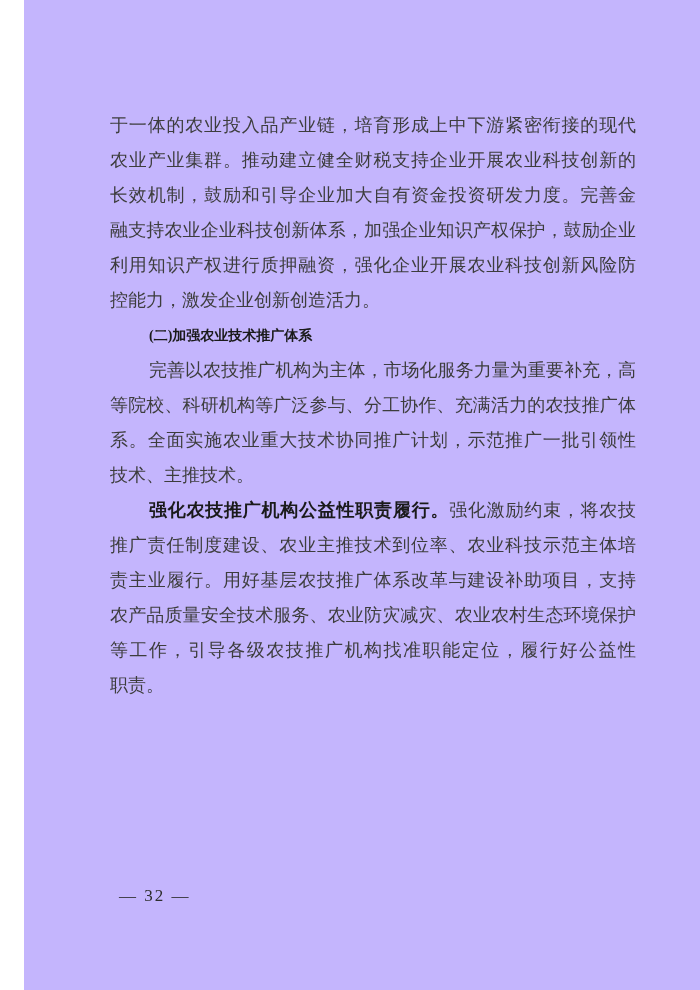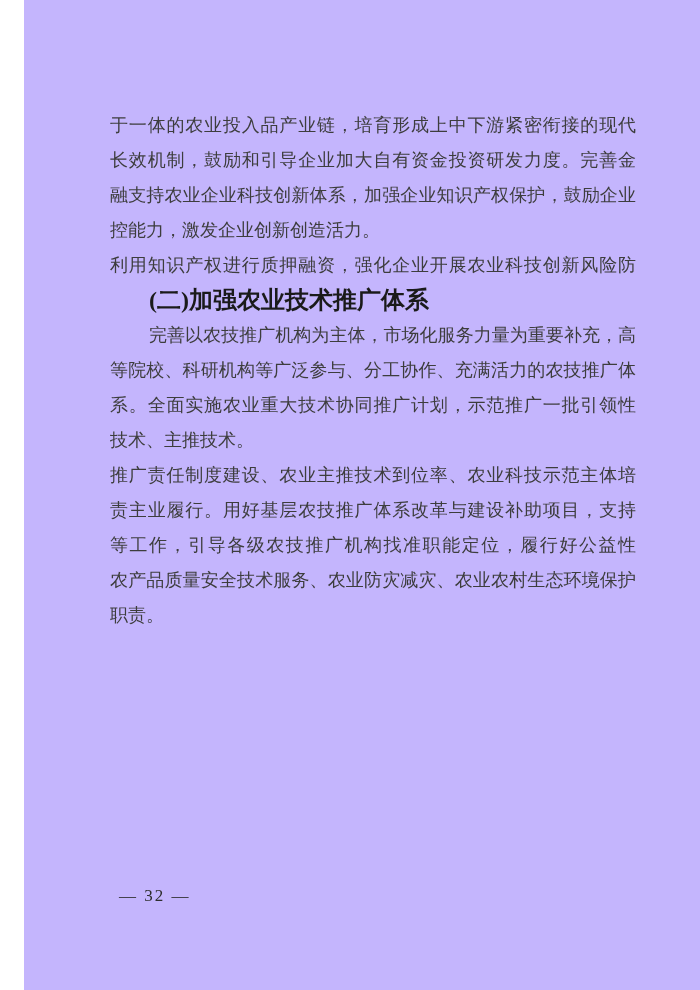--- a/index.html
+++ b/index.html
@@ -42,58 +42,60 @@
   }
   .line.indent { padding-left: 39px; }
   .seg { }
   .seg.bold {
     font-weight: 700;
     color: #1a1a1a;
   }
   .heading .line {
     font-weight: 700;
     color: #1a1a1a;
-    font-size: 24px;
+    font-size: 14px;
   }
   .page-number {
     position: absolute;
     left: 95px;
     top: 878px;
     height: 35px;
     line-height: 35px;
     font-size: 17px;
     color: #2e2e2e;
     letter-spacing: 2px;
   }
 </style>
 </head>
 <body>
 
 <div class="page">
   <div class="doc-body">
       <div class="paragraph">
         <div class="line fill"><span class="seg">于一体的农业投入品产业链，培育形成上中下游紧密衔接的现代</span></div>
+        <div class="line fill"><span class="seg">农业产业集群。推动建立健全财税支持企业开展农业科技创新的</span></div>
         <div class="line fill"><span class="seg">长效机制，鼓励和引导企业加大自有资金投资研发力度。完善金</span></div>
         <div class="line fill"><span class="seg">融支持农业企业科技创新体系，加强企业知识产权保护，鼓励企业</span></div>
+        <div class="line fill"><span class="seg">利用知识产权进行质押融资，强化企业开展农业科技创新风险防</span></div>
         <div class="line"><span class="seg">控能力，激发企业创新创造活力。</span></div>
-        <div class="line fill"><span class="seg">利用知识产权进行质押融资，强化企业开展农业科技创新风险防</span></div>
       </div>
       <div class="paragraph heading">
         <div class="line indent"><span class="seg bold">(二)加强农业技术推广体系</span></div>
       </div>
       <div class="paragraph">
         <div class="line fill indent"><span class="seg">完善以农技推广机构为主体，市场化服务力量为重要补充，高</span></div>
         <div class="line fill"><span class="seg">等院校、科研机构等广泛参与、分工协作、充满活力的农技推广体</span></div>
         <div class="line fill"><span class="seg">系。全面实施农业重大技术协同推广计划，示范推广一批引领性</span></div>
         <div class="line"><span class="seg">技术、主推技术。</span></div>
       </div>
       <div class="paragraph">
+        <div class="line fill indent"><span class="seg bold">强化农技推广机构公益性职责履行。</span><span class="seg">强化激励约束，将农技</span></div>
         <div class="line fill"><span class="seg">推广责任制度建设、农业主推技术到位率、农业科技示范主体培</span></div>
         <div class="line fill"><span class="seg">责主业履行。用好基层农技推广体系改革与建设补助项目，支持</span></div>
+        <div class="line fill"><span class="seg">农产品质量安全技术服务、农业防灾减灾、农业农村生态环境保护</span></div>
         <div class="line fill"><span class="seg">等工作，引导各级农技推广机构找准职能定位，履行好公益性</span></div>
-        <div class="line fill"><span class="seg">农产品质量安全技术服务、农业防灾减灾、农业农村生态环境保护</span></div>
         <div class="line"><span class="seg">职责。</span></div>
       </div>
       <div class="paragraph">
       </div>
     </div>
   <div class="page-number">— 32 —</div>
 </div>
 
 </body></html>

